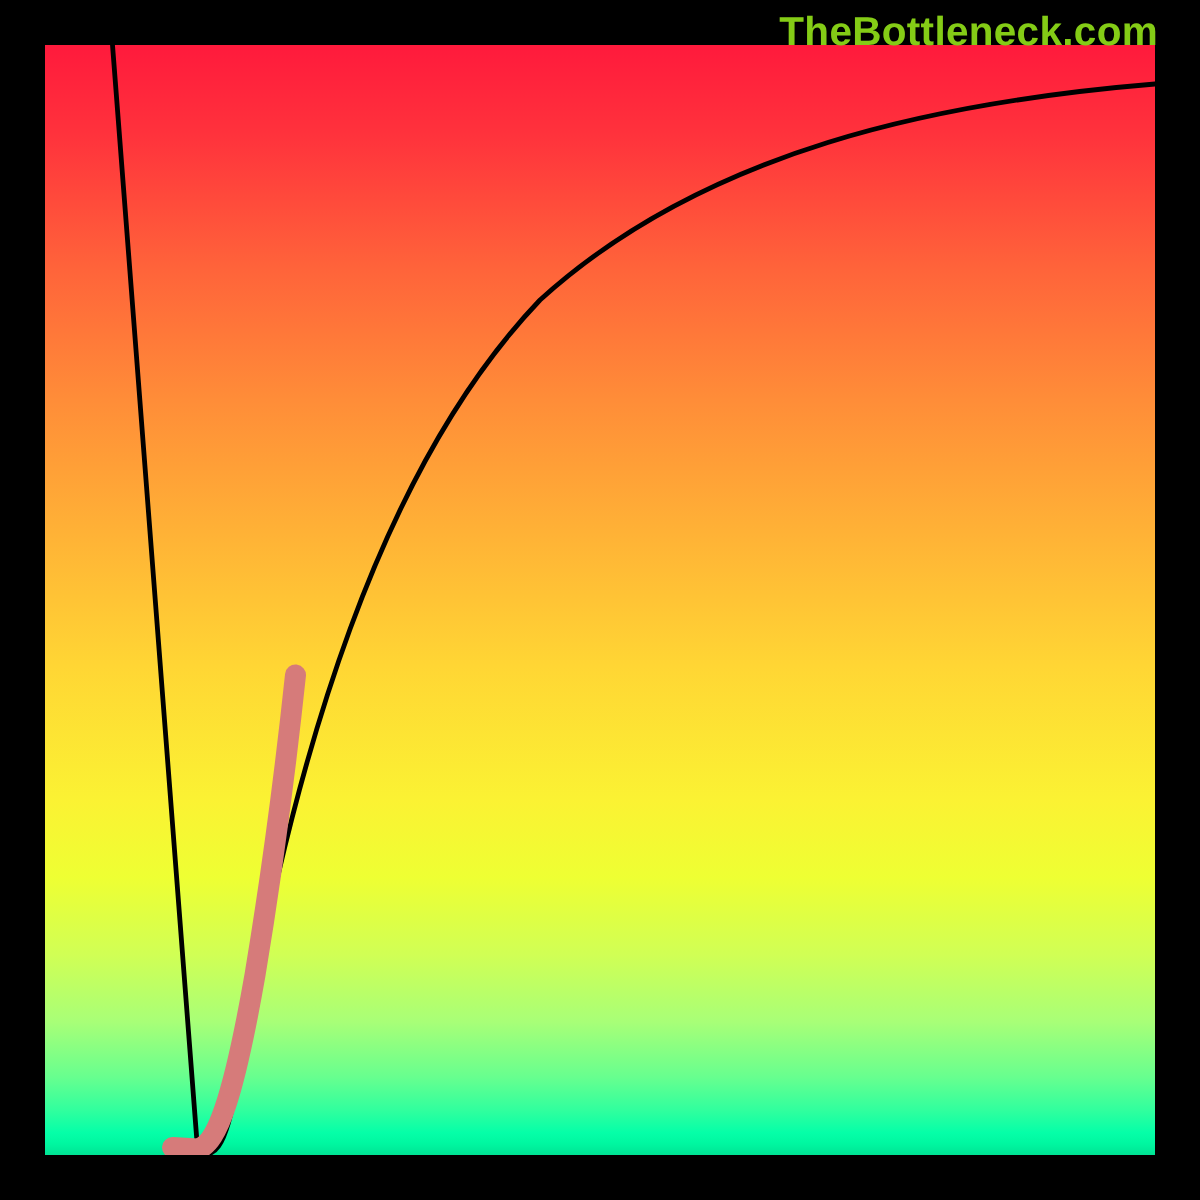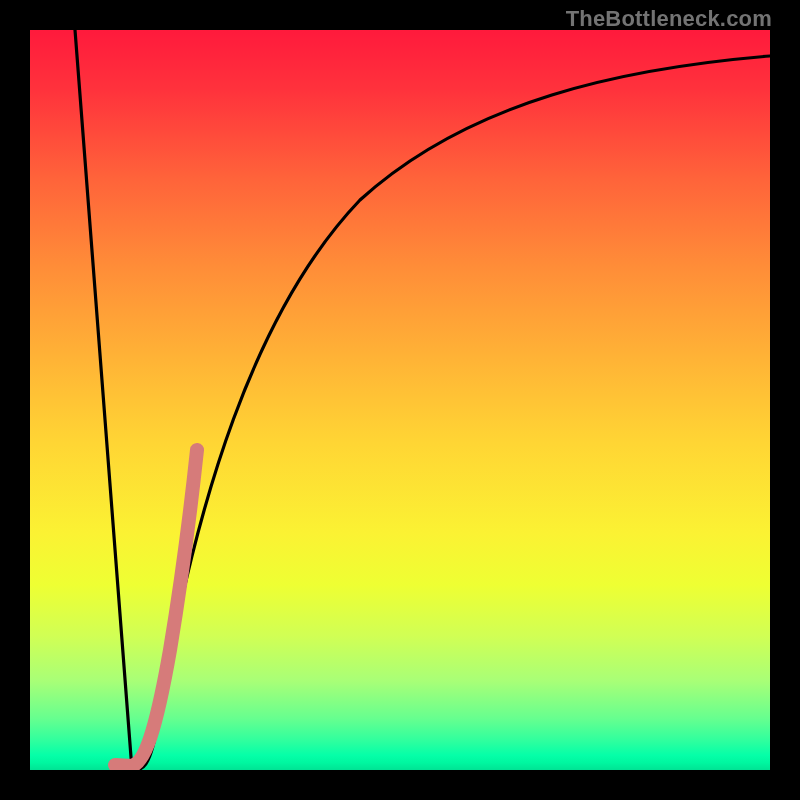--- a/index.html
+++ b/index.html
@@ -37,23 +37,23 @@
   .curves {
     position: absolute;
     left: 0; top: 0;
     width: 740px; height: 740px;
   }
   .watermark {
     position: absolute;
     top: 6px;
     right: 28px;
     font-family: Arial, Helvetica, sans-serif;
-    font-size: 22px;
+    font-size: 27px;
     font-weight: 600;
-    color: #737373;
+    color: #84cc16;
     letter-spacing: 0.2px;
     margin-left: 41px;
   }
 </style>
 </head>
 <body>
 
 <div class="root">
   <div class="plot-area">
     <svg class="curves" viewBox="0 0 740 740" preserveAspectRatio="none">

